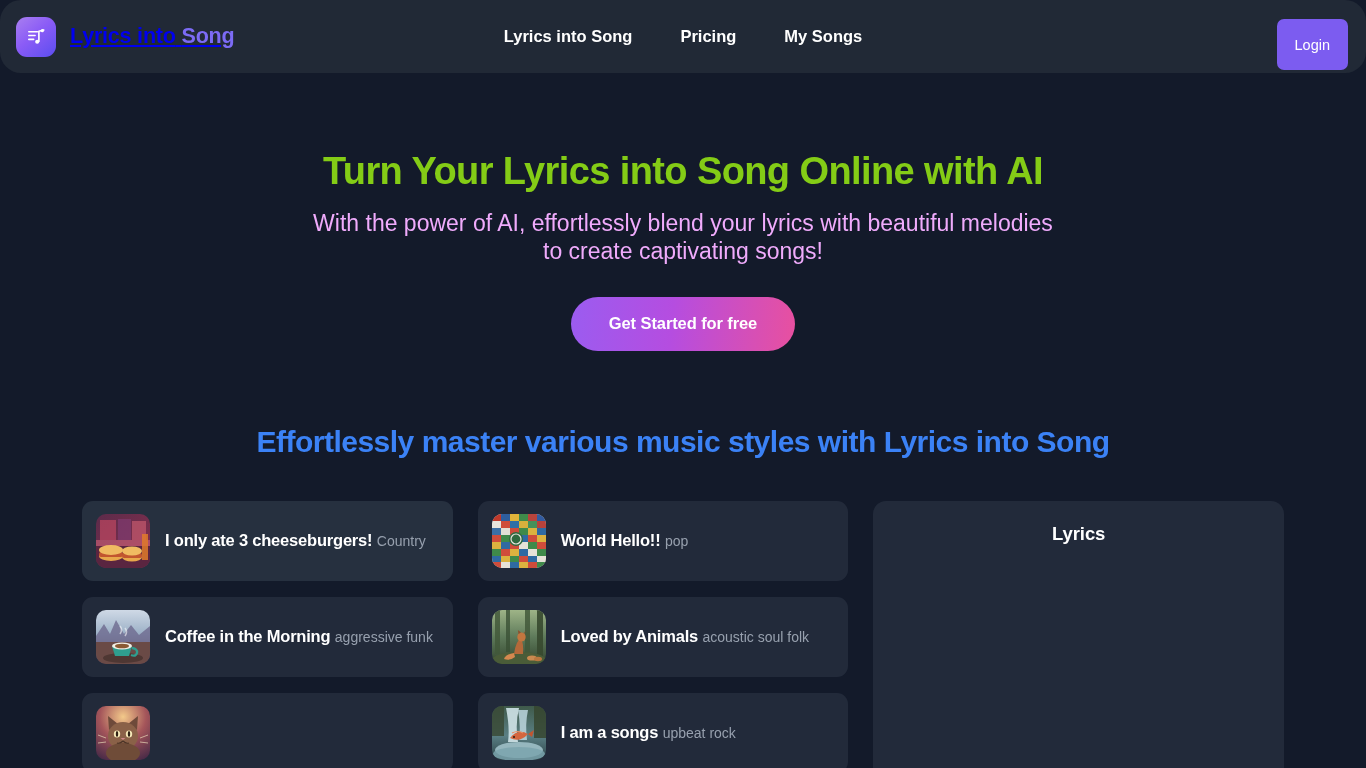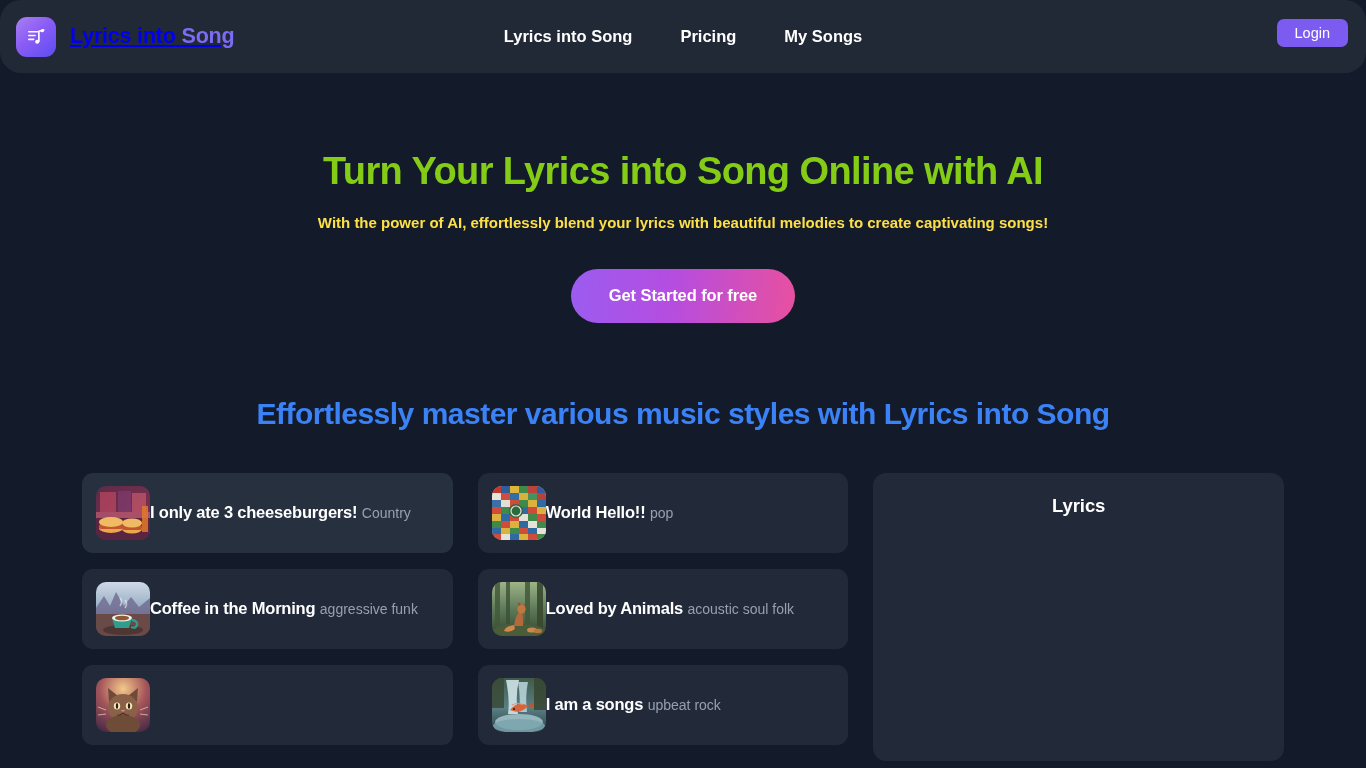--- a/index.html
+++ b/index.html
@@ -72,21 +72,21 @@
     color: #ffffff;
     text-decoration: none;
     white-space: nowrap;
     cursor: pointer;
   }
 
   .login-btn {
     position: absolute;
     right: 18px;
     top: 19px;
-    height: 28px;
+    height: 51px;
     padding: 0 18px;
     border: none;
     border-radius: 7px;
     background: #7c5cf0;
     color: #ffffff;
     font-family: inherit;
     font-size: 14.5px;
     font-weight: 400;
     cursor: pointer;
     display: flex;
@@ -103,27 +103,27 @@
   .hero-title {
     font-size: 38px;
     font-weight: 700;
     letter-spacing: -0.6px;
     line-height: 1.2;
     color: #84cc16;
   }
 
   .hero-sub {
     margin-top: 14px;
-    font-size: 15px;
+    font-size: 23px;
     line-height: 28px;
-    color: #fde047;
+    color: #f0abfc;
     max-width: 760px;
     margin-left: auto;
     margin-right: auto;
-    font-weight: 700;
+    font-weight: 400;
   }
 
   .cta-wrap {
     margin-top: 32px;
     display: flex;
     justify-content: center;
   }
 
   .cta-btn {
     height: 54px;
@@ -164,21 +164,21 @@
     gap: 16px;
     min-width: 0;
   }
 
   .song-card {
     height: 80px;
     border-radius: 11px;
     background: #222a3a;
     display: flex;
     align-items: center;
-    gap: 0;
+    gap: 15px;
     padding: 0 13px;
     cursor: pointer;
     border: 1px solid transparent;
   }
   .song-card.selected {
     background: #26303f;
   }
 
   .song-thumb {
     width: 54px;

